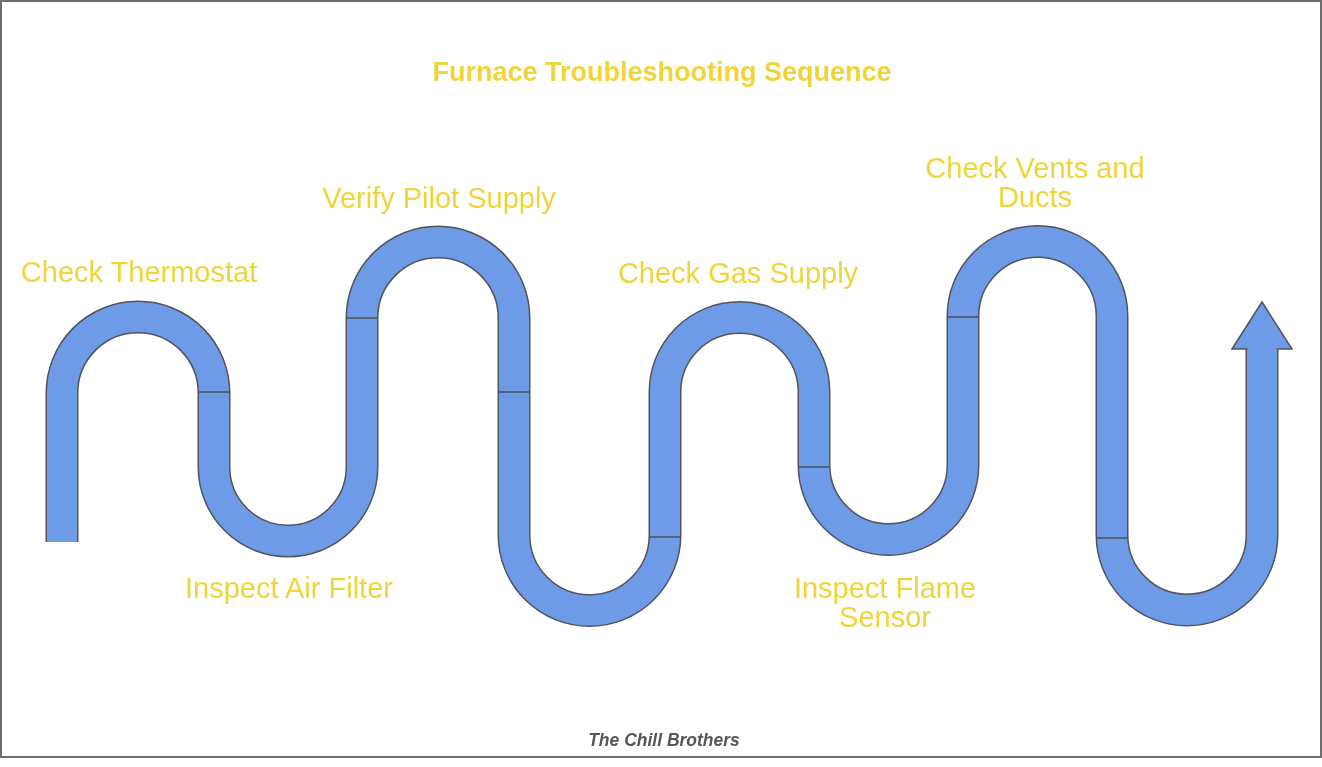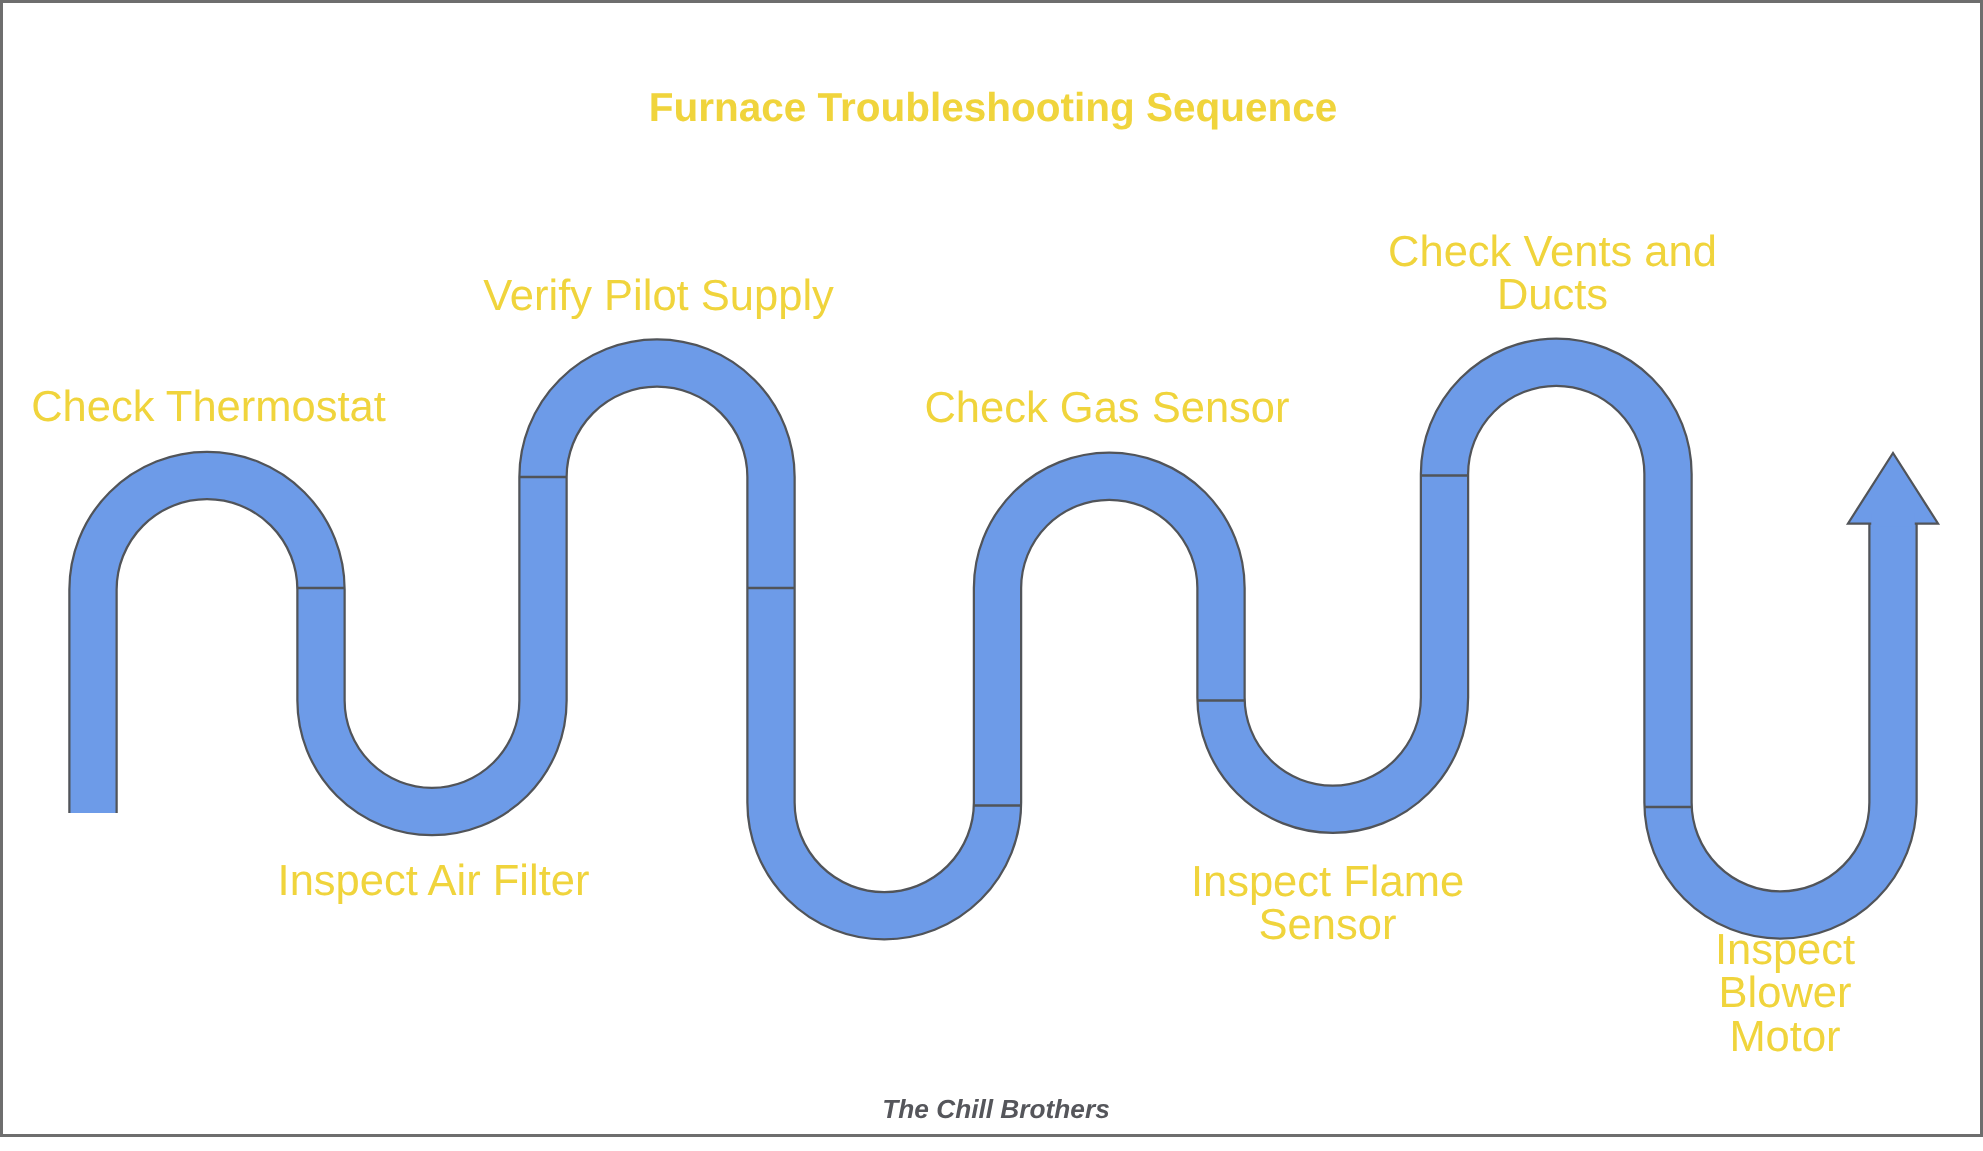--- a/index.html
+++ b/index.html
@@ -65,22 +65,21 @@
     <line class="divider" x1="796" y1="465" x2="828" y2="465"></line>
     <line class="divider" x1="945" y1="315" x2="977" y2="315"></line>
     <line class="divider" x1="1094" y1="536" x2="1126" y2="536"></line>
   </svg>
 
   <div class="diagram-title">Furnace Troubleshooting Sequence</div>
 
   <div class="step-label s2">Inspect Air Filter</div>
   <div class="step-label s1">Check Thermostat</div>
   <div class="step-label s3">Verify Pilot Supply</div>
-  <div class="step-label s5">Check Gas Sensor</div>
+  <div class="step-label s5">Check Gas Supply</div>
   <div class="step-label s6">Inspect Flame
 Sensor</div>
   <div class="step-label s7">Check Vents and
 Ducts</div>
-  <div class="step-label s8">Inspect Blower Motor</div>
 
   <div class="footer-text">The Chill Brothers</div>
 
 </div>
 
 </body></html>

